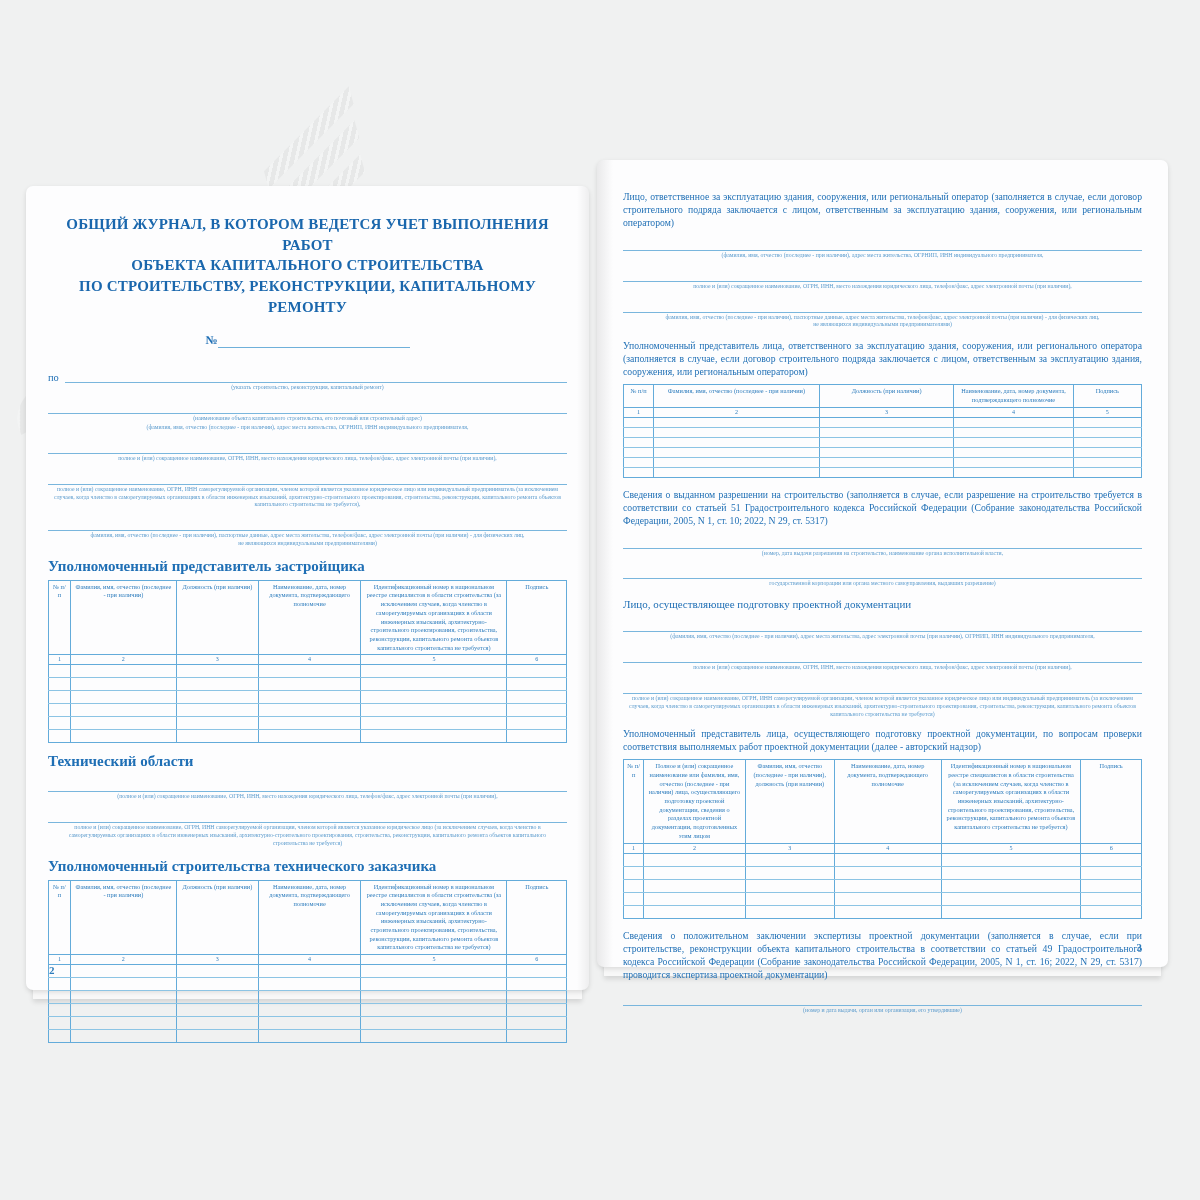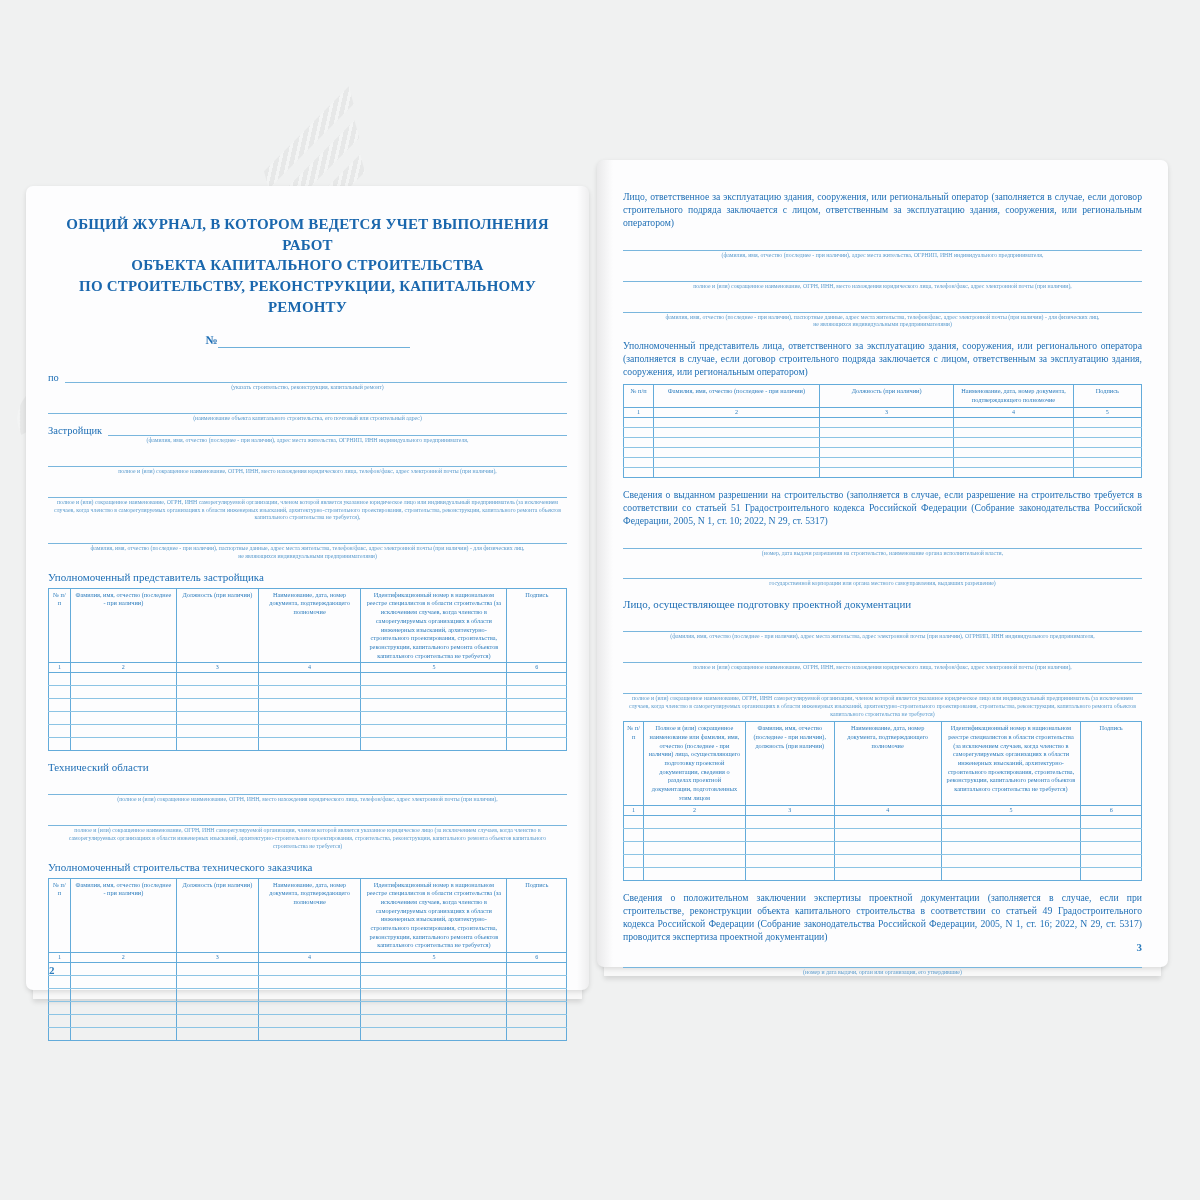--- a/index.html
+++ b/index.html
@@ -46,21 +46,21 @@
     background:linear-gradient(to right,rgba(0,0,0,.08),rgba(0,0,0,0));
     border-radius:7px 0 0 7px;
   }
   .inner{position:relative;height:100%;box-sizing:border-box;}
   .page-left .inner{padding:28px 22px 0 22px;}
   .page-right .inner{padding:30px 26px 0 26px;}
   
   .doc-title{margin:0 0 16px 0;text-align:center;font-weight:bold;
     font-size:15px;line-height:1.38;color:#1a67ad;letter-spacing:.2px;}
   .para{font-size:9.7px;line-height:1.34;text-align:justify;margin:0 0 6px 0;}
-  .hding{font-size:11px;font-weight:normal;margin:10px 0 5px 0;}
+  .hding{font-size:15px;font-weight:bold;margin:10px 0 5px 0;}
   .cap{
     font-size:5.8px;line-height:1.35;color:#5b9bcd;text-align:center;
     margin:1px 4px 0 4px;
   }
   .cap.narrow{margin:1px 40px 0 40px;}
   
   .no-row{display:flex;justify-content:center;align-items:flex-end;margin:14px 0 22px 0;}
   .no-label{font-size:12px;font-weight:bold;}
   .no-line{display:inline-block;width:192px;border-bottom:1.2px solid #6fb0da;height:13px;}
   .field-row{display:flex;align-items:flex-end;margin-top:0;font-family:Liberation Serif, serif;}
@@ -119,24 +119,20 @@
 
     <div class="field-row">
       <span class="field-label">по</span>
       <span class="fline"></span>
     </div>
     <div class="cap">(указать строительство, реконструкция, капитальный ремонт)</div>
 
     <div class="fline-full"></div>
     <div class="cap">(наименование объекта капитального строительства, его почтовый или строительный адрес)</div>
 
-    <div class="field-row">
-      <span class="field-label">Застройщик</span>
-      <span class="fline"></span>
-    </div>
     <div class="cap">(фамилия, имя, отчество (последнее - при наличии), адрес места жительства, ОГРНИП, ИНН индивидуального предпринимателя,</div>
 
     <div class="fline-full"></div>
     <div class="cap">полное и (или) сокращенное наименование, ОГРН, ИНН, место нахождения юридического лица, телефон/факс, адрес электронной почты (при наличии),</div>
 
     <div class="fline-full"></div>
     <div class="cap">полное и (или) сокращенное наименование, ОГРН, ИНН саморегулируемой организации, членом которой является указанное юридическое лицо или индивидуальный предприниматель (за исключением случаев, когда членство в саморегулируемых организациях в области инженерных изысканий, архитектурно-строительного проектирования, строительства, реконструкции, капитального ремонта объектов капитального строительства не требуется),</div>
 
     <div class="fline-full"></div>
     <div class="cap narrow">фамилия, имя, отчество (последнее - при наличии), паспортные данные, адрес места жительства, телефон/факс, адрес электронной почты (при наличии) - для физических лиц, не являющихся индивидуальными предпринимателями)</div>
@@ -406,20 +402,21 @@
 
     <div class="fline-full"></div>
     <div class="cap">(фамилия, имя, отчество (последнее - при наличии), адрес места жительства, адрес электронной почты (при наличии), ОГРНИП, ИНН индивидуального предпринимателя,</div>
 
     <div class="fline-full"></div>
     <div class="cap">полное и (или) сокращенное наименование, ОГРН, ИНН, место нахождения юридического лица, телефон/факс, адрес электронной почты (при наличии),</div>
 
     <div class="fline-full"></div>
     <div class="cap">полное и (или) сокращенное наименование, ОГРН, ИНН саморегулируемой организации, членом которой является указанное юридическое лицо или индивидуальный предприниматель (за исключением случаев, когда членство в саморегулируемых организациях в области инженерных изысканий, архитектурно-строительного проектирования, строительства, реконструкции, капитального ремонта объектов капитального строительства не требуется)</div>
 
+    <p class="para" style="margin-top:9px">Уполномоченный представитель лица, осуществляющего подготовку проектной документации, по вопросам проверки соответствия выполняемых работ проектной документации (далее - авторский надзор)</p>
 
     <table class="ftable tR2">
       <colgroup>
           <col class="c1">
           <col class="c2">
           <col class="c3">
           <col class="c4">
           <col class="c5">
           <col class="c6">
         </colgroup>

